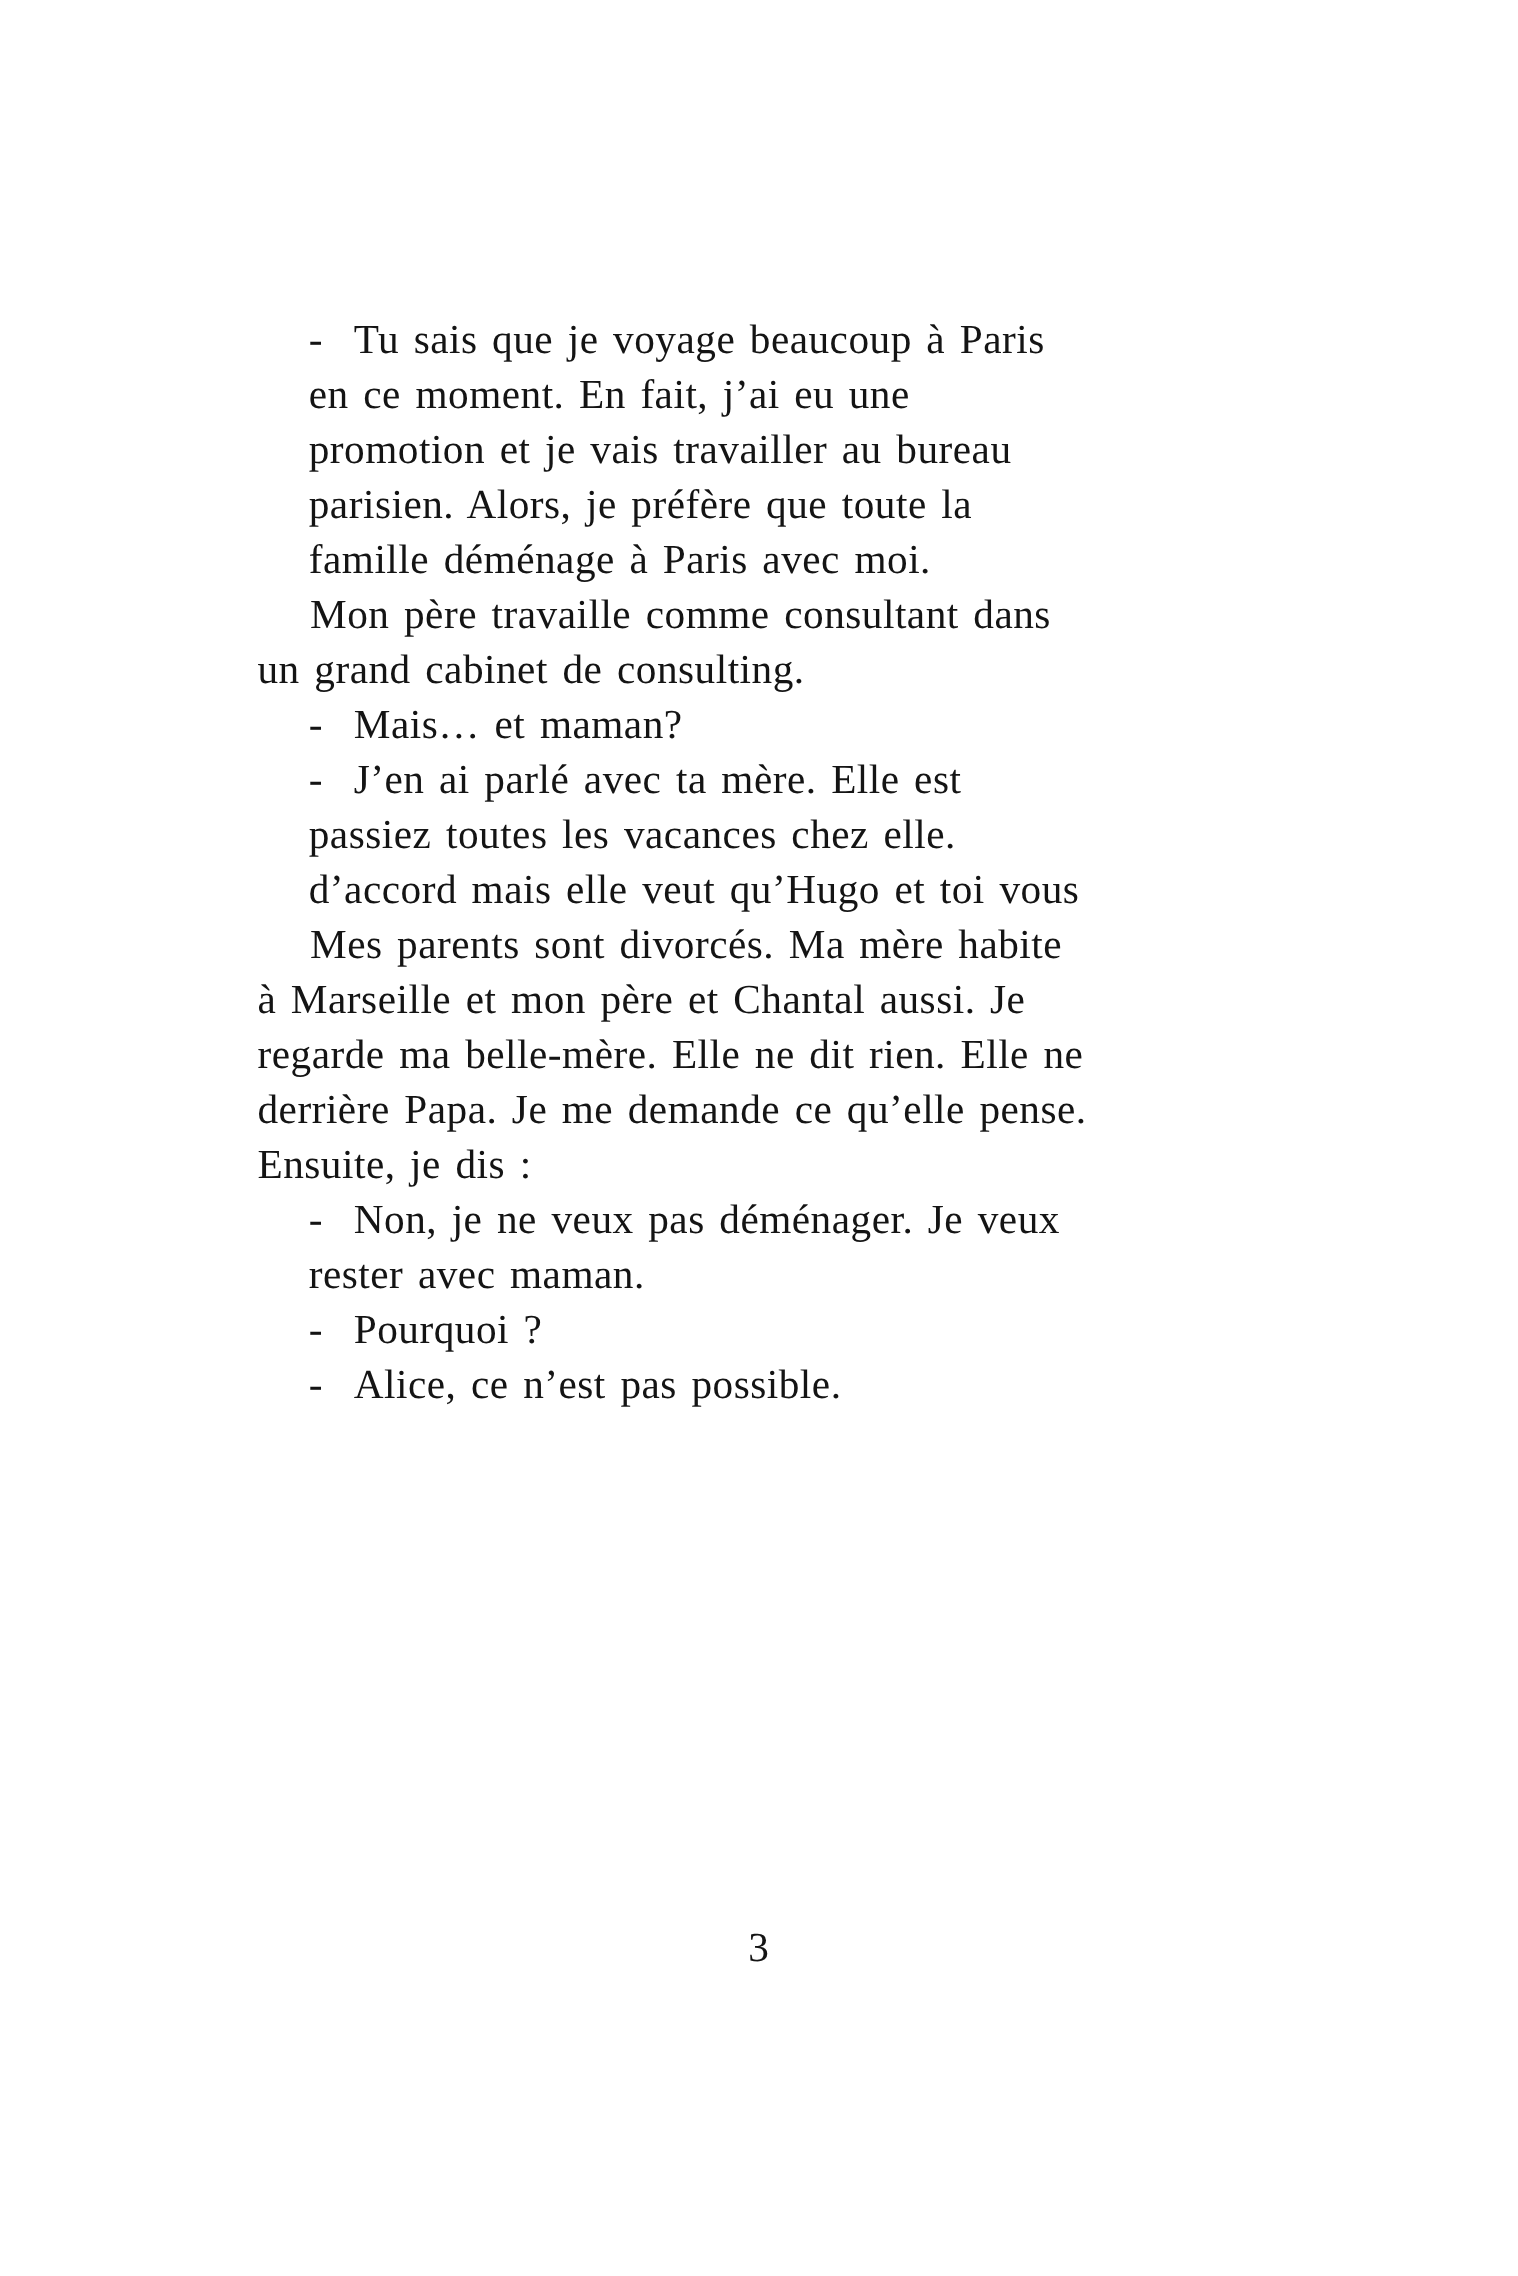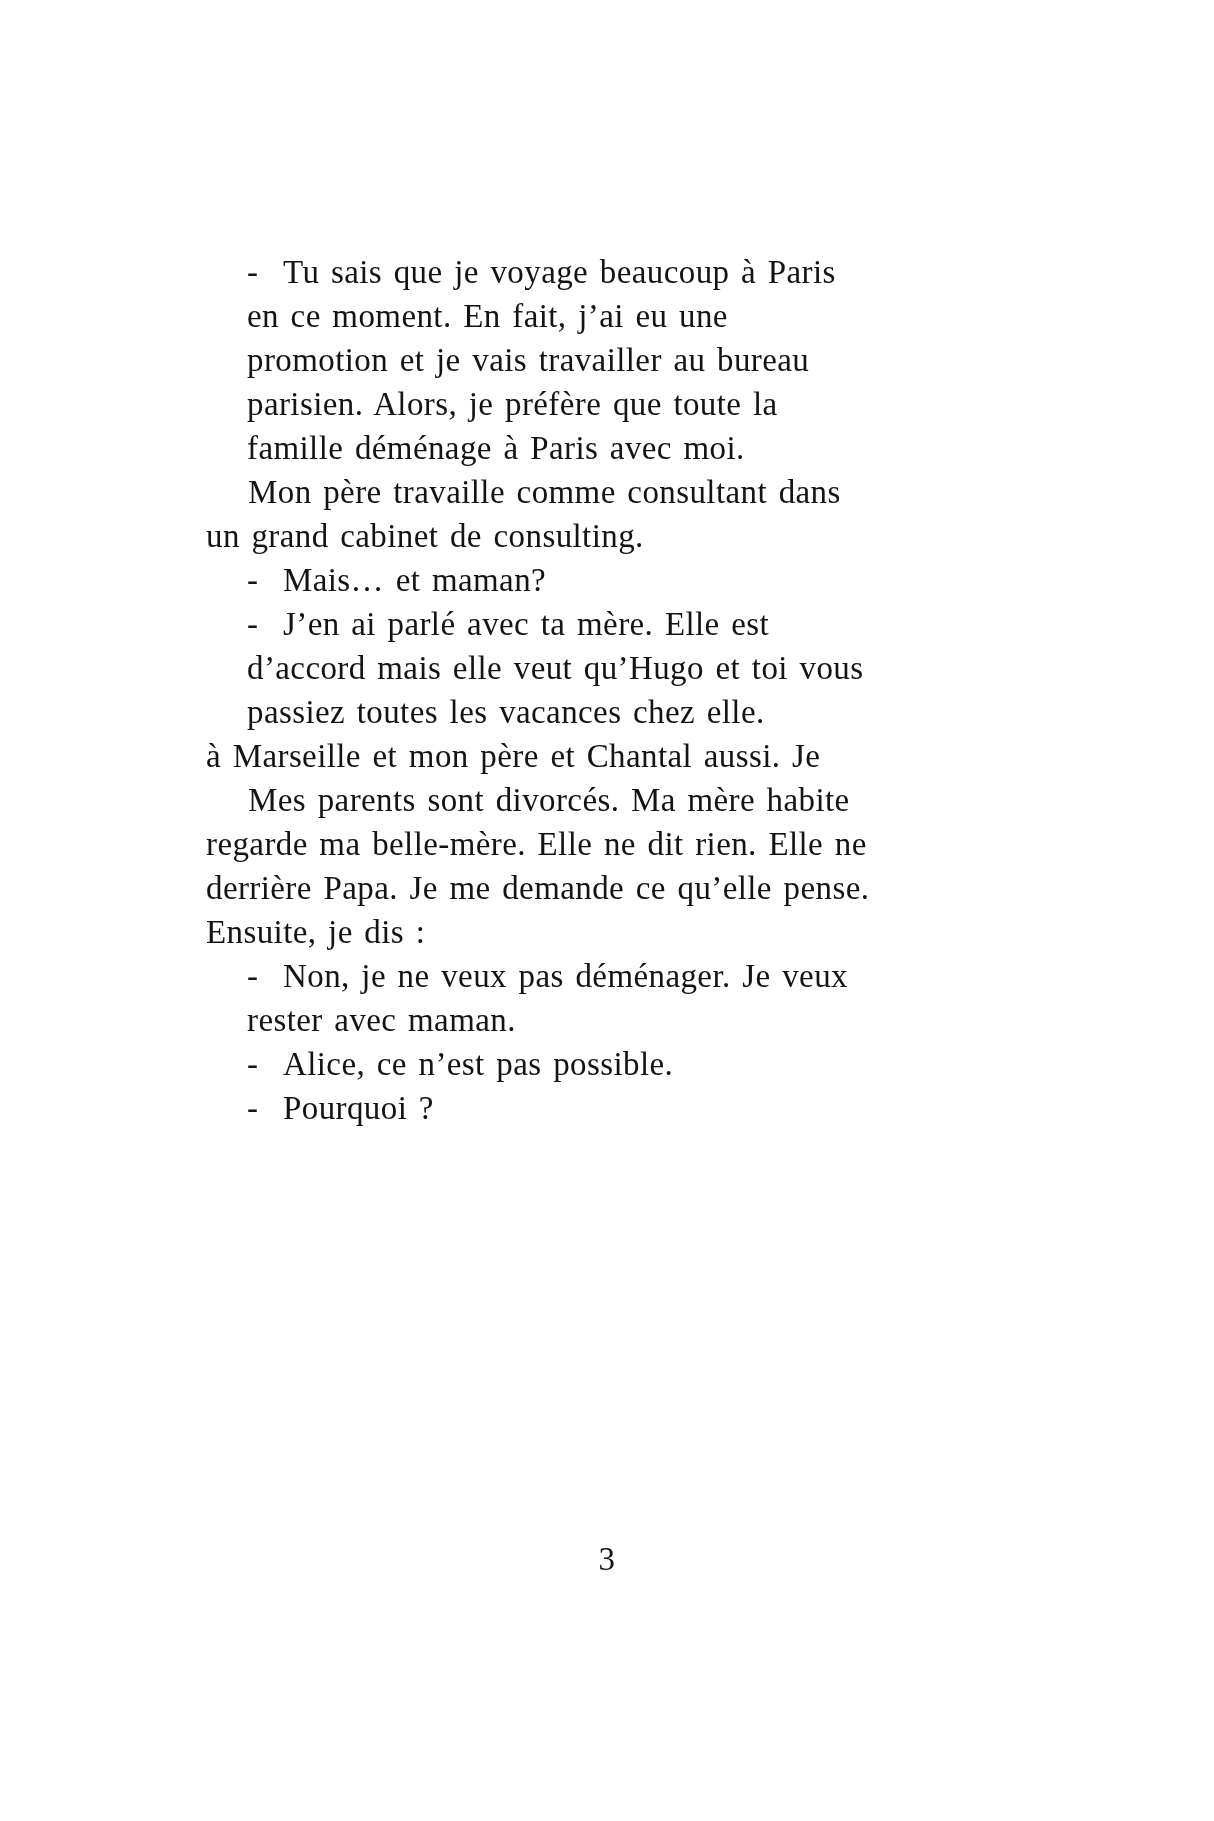--- a/index.html
+++ b/index.html
@@ -63,41 +63,41 @@
       <div class="line first">Mon père travaille comme consultant dans</div>
       <div class="line">un grand cabinet de consulting.</div>
     </div>
 
     <div class="block dialogue">
       <div class="line"><span class="dash-cell">-</span><span>Mais… et maman?</span></div>
     </div>
 
     <div class="block dialogue">
       <div class="line"><span class="dash-cell">-</span><span>J’en ai parlé avec ta mère. Elle est</span></div>
+      <div class="line">passiez toutes les vacances chez elle.</div>
       <div class="line">d’accord mais elle veut qu’Hugo et toi vous</div>
-      <div class="line">passiez toutes les vacances chez elle.</div>
     </div>
 
     <div class="block para">
+      <div class="line first">Mes parents sont divorcés. Ma mère habite</div>
       <div class="line">à Marseille et mon père et Chantal aussi. Je</div>
-      <div class="line first">Mes parents sont divorcés. Ma mère habite</div>
       <div class="line">regarde ma belle-mère. Elle ne dit rien. Elle ne</div>
       <div class="line">derrière Papa. Je me demande ce qu’elle pense.</div>
       <div class="line">Ensuite, je dis :</div>
     </div>
 
     <div class="block dialogue">
       <div class="line"><span class="dash-cell">-</span><span>Non, je ne veux pas déménager. Je veux</span></div>
       <div class="line">rester avec maman.</div>
     </div>
 
     <div class="block dialogue">
-      <div class="line"><span class="dash-cell">-</span><span>Alice, ce n’est pas possible.</span></div>
+      <div class="line"><span class="dash-cell">-</span><span>Pourquoi ?</span></div>
     </div>
 
     <div class="block dialogue">
-      <div class="line"><span class="dash-cell">-</span><span>Pourquoi ?</span></div>
+      <div class="line"><span class="dash-cell">-</span><span>Alice, ce n’est pas possible.</span></div>
     </div>
 
   </div>
 
   <div class="pagenum">3</div>
 </div>
 
 </body></html>

